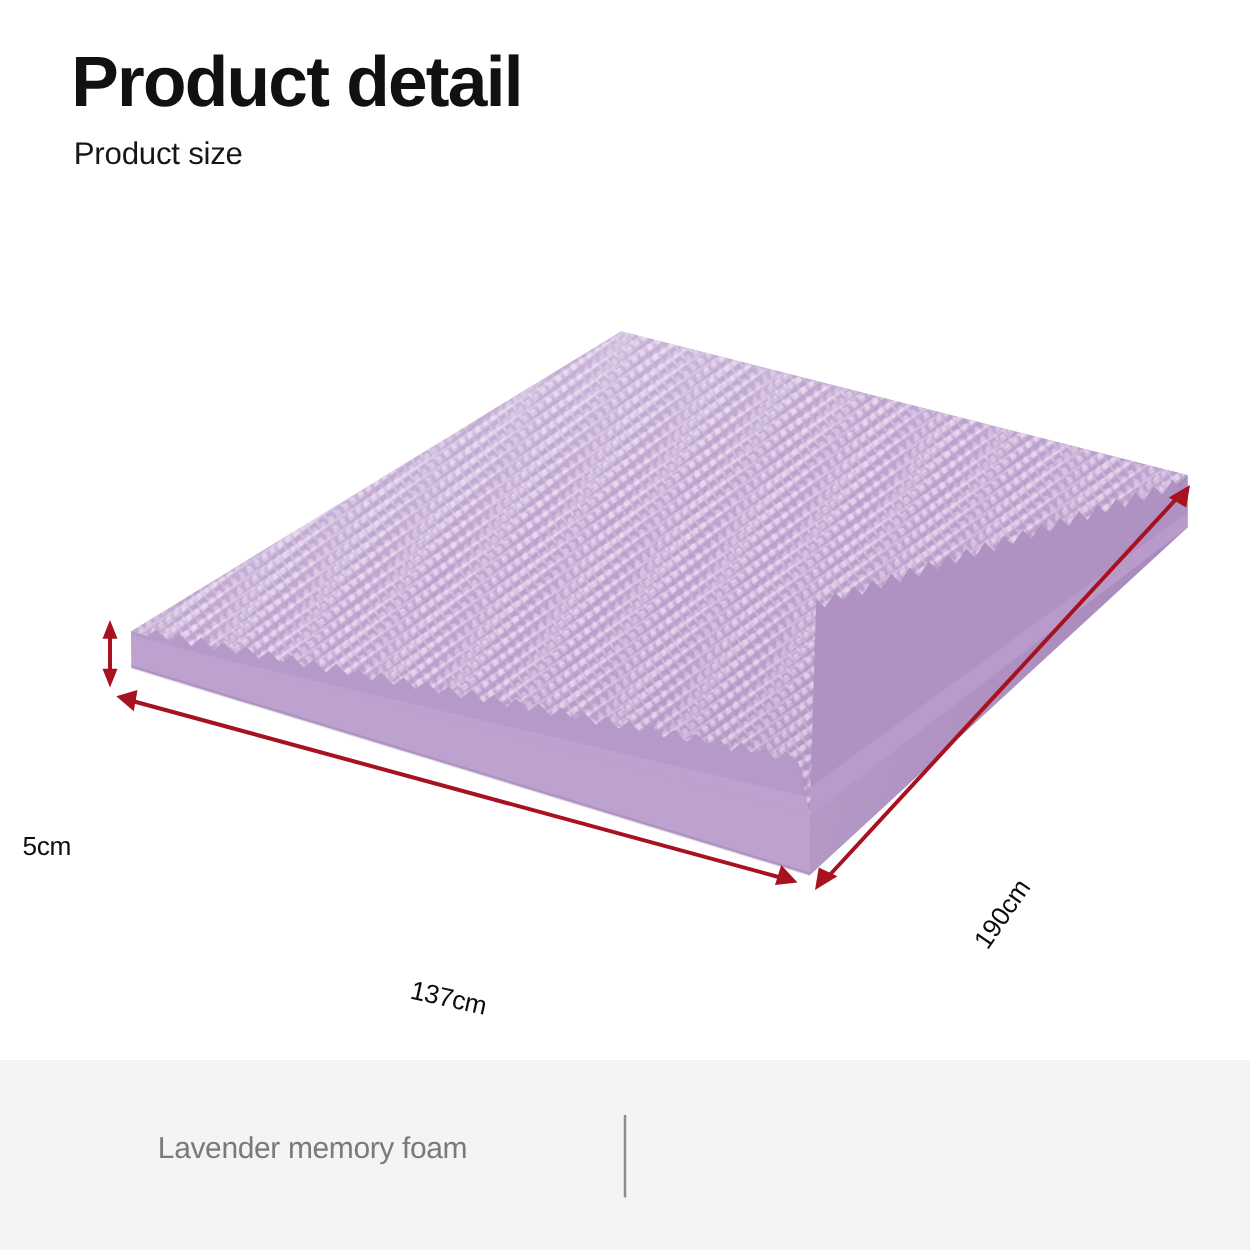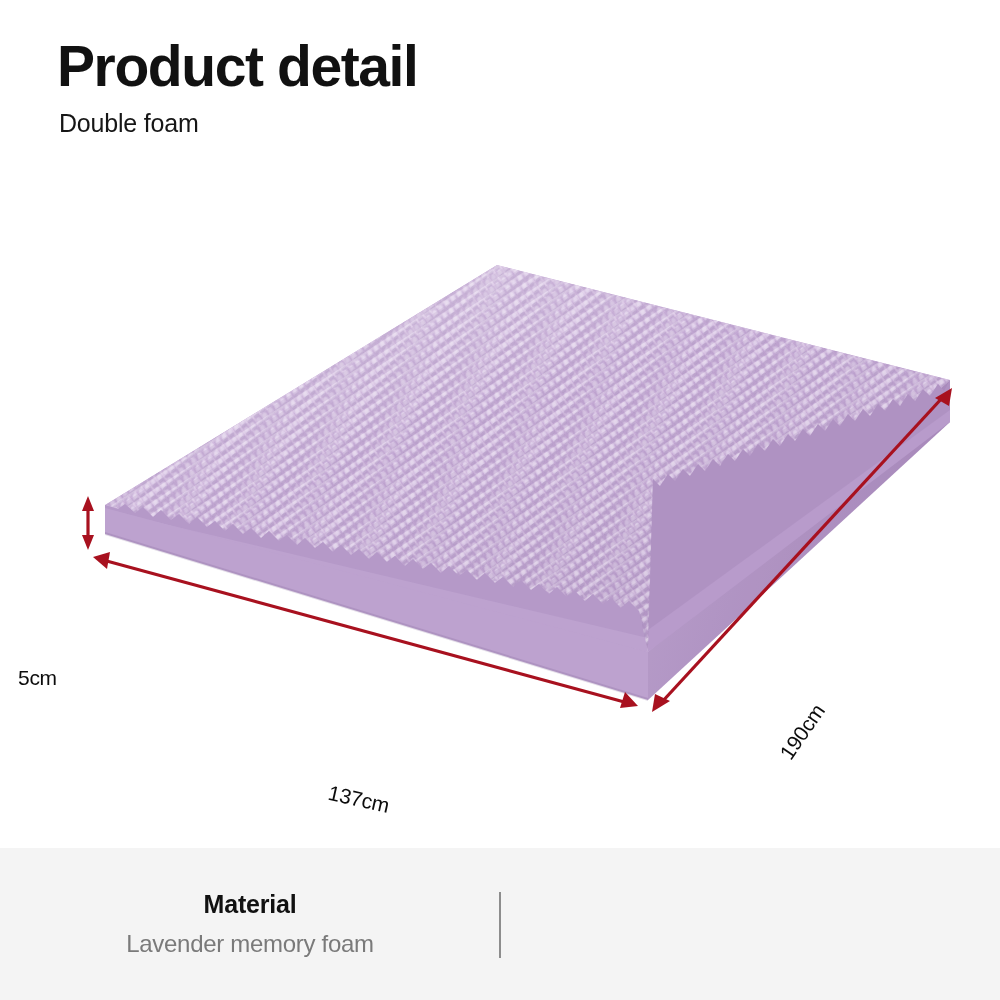--- a/index.html
+++ b/index.html
@@ -142,21 +142,21 @@
     background: #8d8d8d;
   }
 </style>
 </head>
 <body>
 
 <div id="page">
 
   <div class="header">
     <h1 class="page-title">Product detail</h1>
-    <div class="page-subtitle">Double foam</div>
+    <div class="page-subtitle">Product size</div>
   </div>
 
   <div class="hero">
 
     <svg class="hero-svg" viewBox="0 0 1000 680">
       <defs>
 
         <linearGradient id="topGrad" x1="0" y1="0" x2="0.75" y2="1">
           <stop offset="0%" stop-color="#cdb4dc"></stop>
           <stop offset="38%" stop-color="#c6aad6"></stop>
@@ -305,21 +305,20 @@
 
     <div class="dim-label dim-height">5cm</div>
     <div class="dim-label dim-width">137cm</div>
     <div class="dim-label dim-length">190cm</div>
   </div>
 
   <div class="footer">
     <div class="footer-inner">
 
       <div class="spec-col">
-        <div class="spec-title">Material</div>
         <div class="spec-value">Lavender memory foam</div>
       </div>
 
       <div class="spec-divider"></div>
 
 
     </div>
   </div>
 
 </div>

